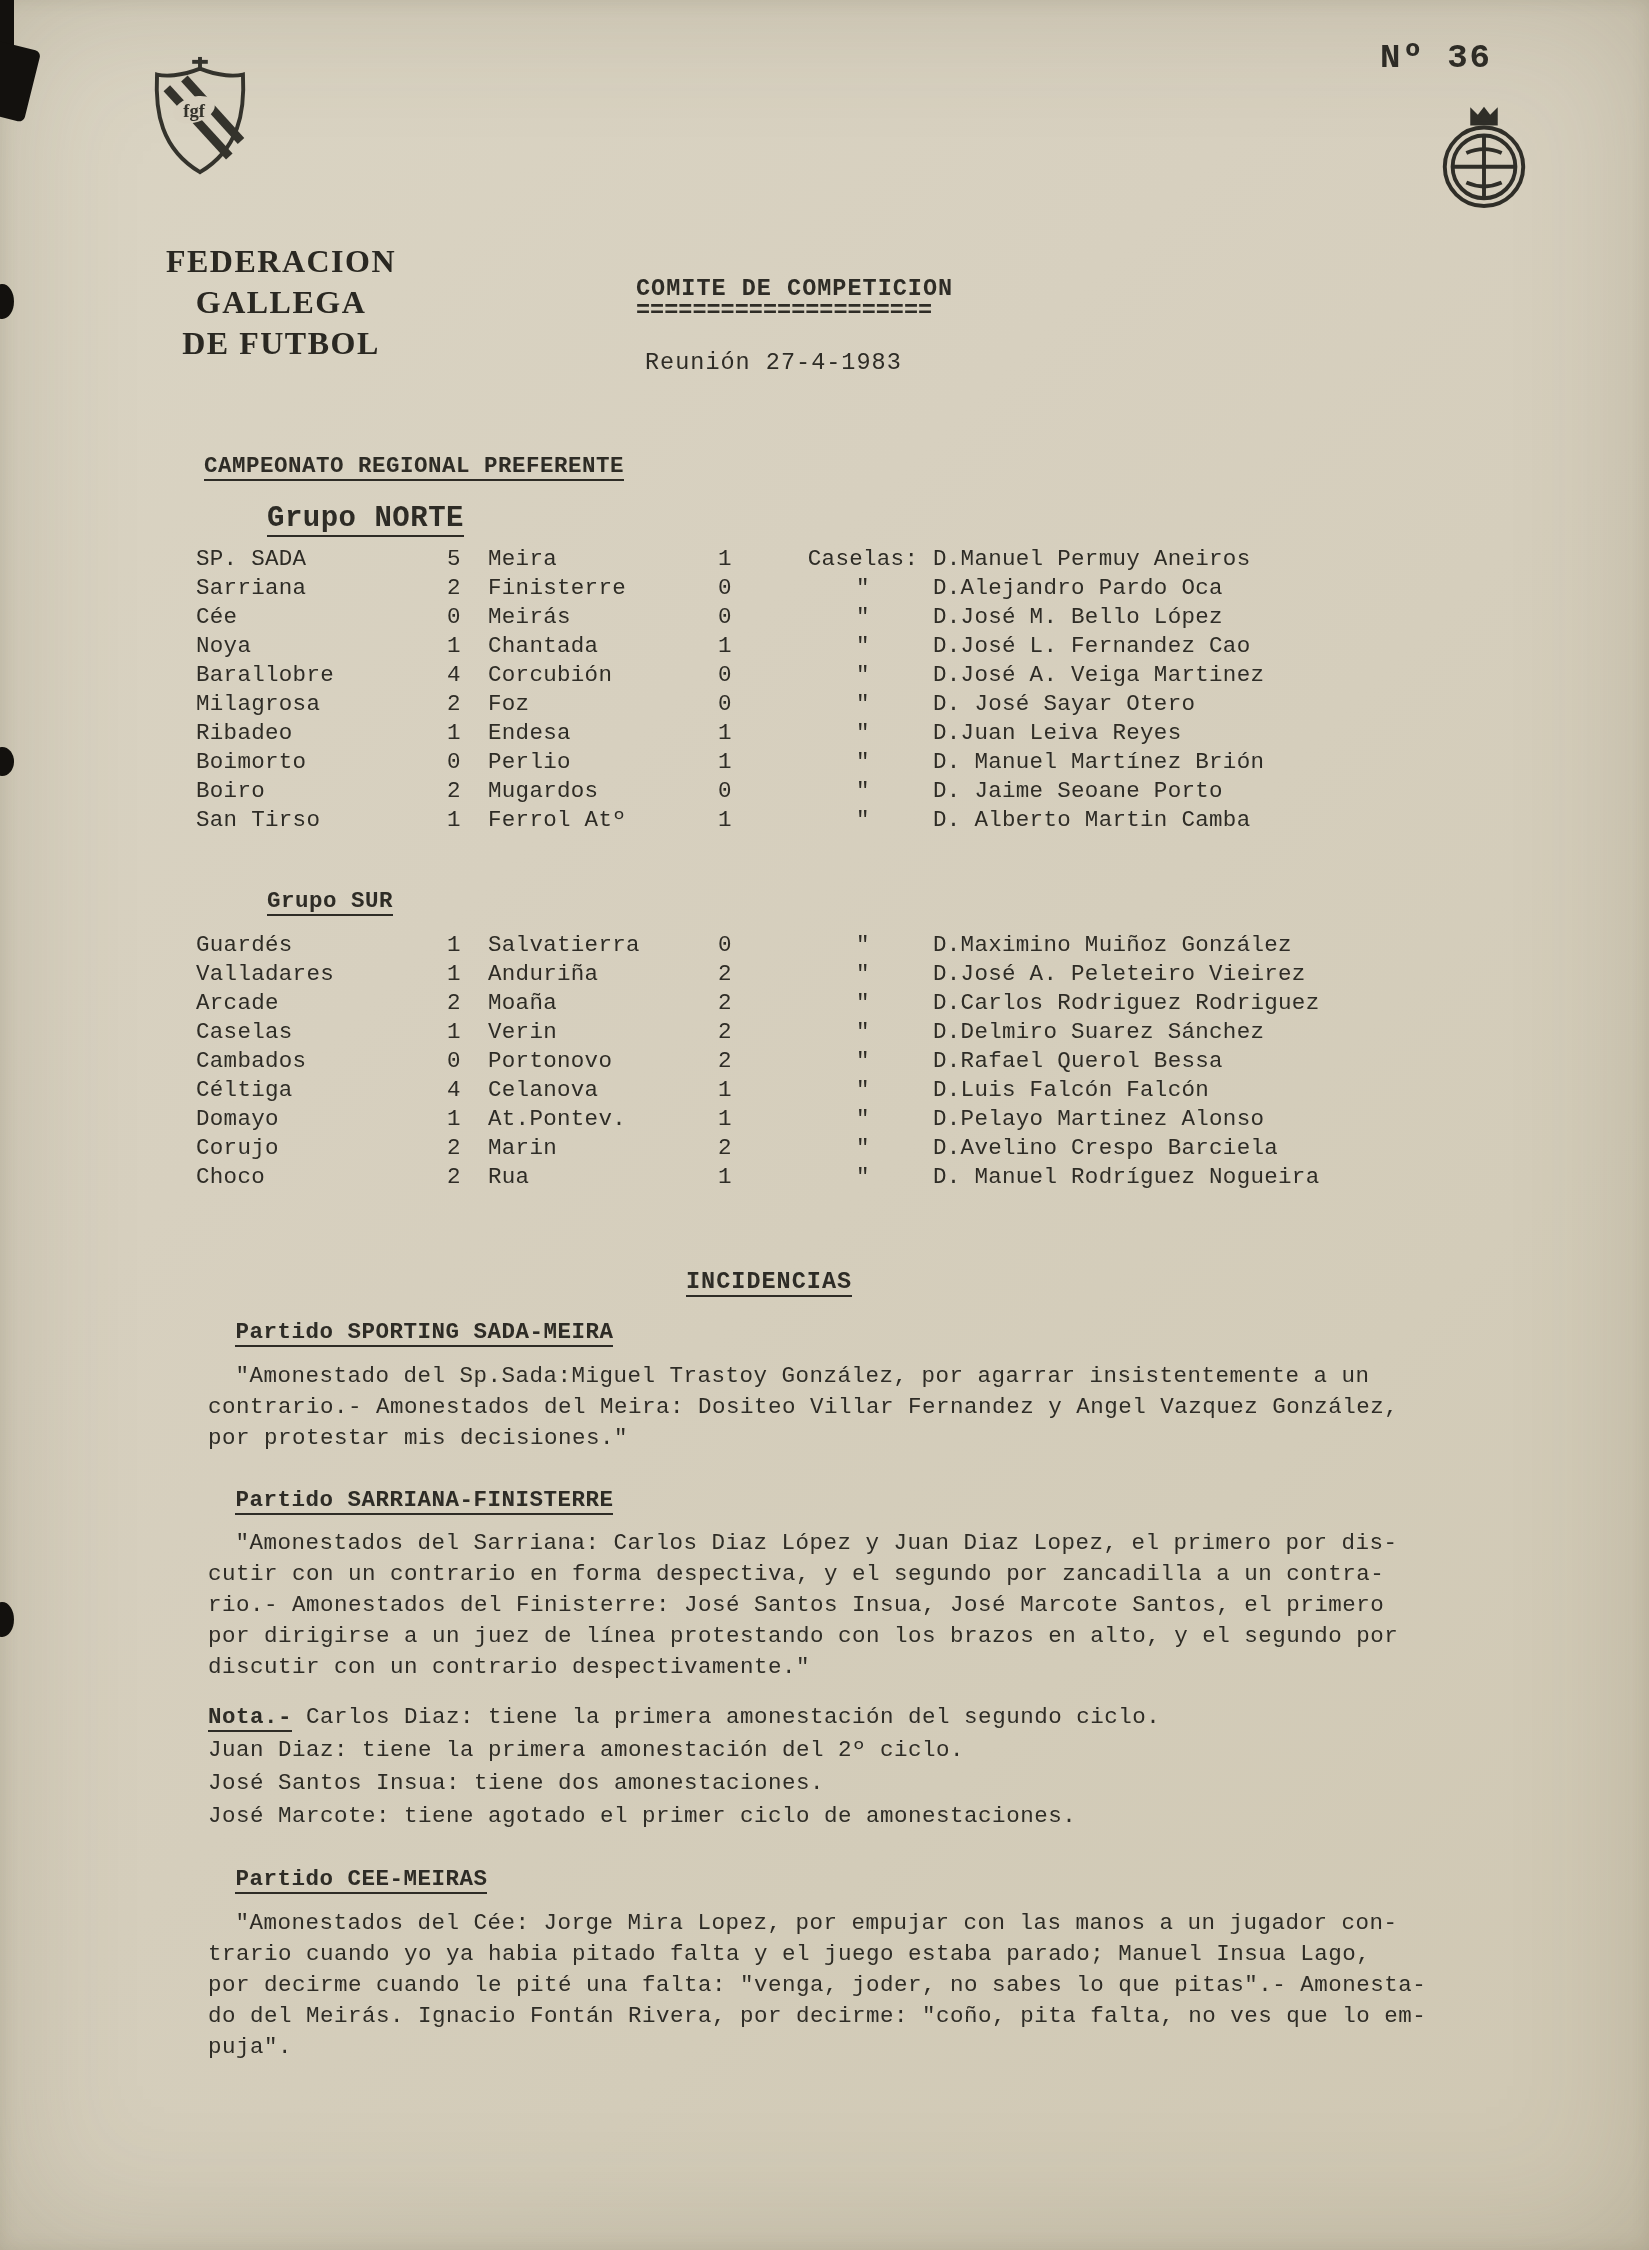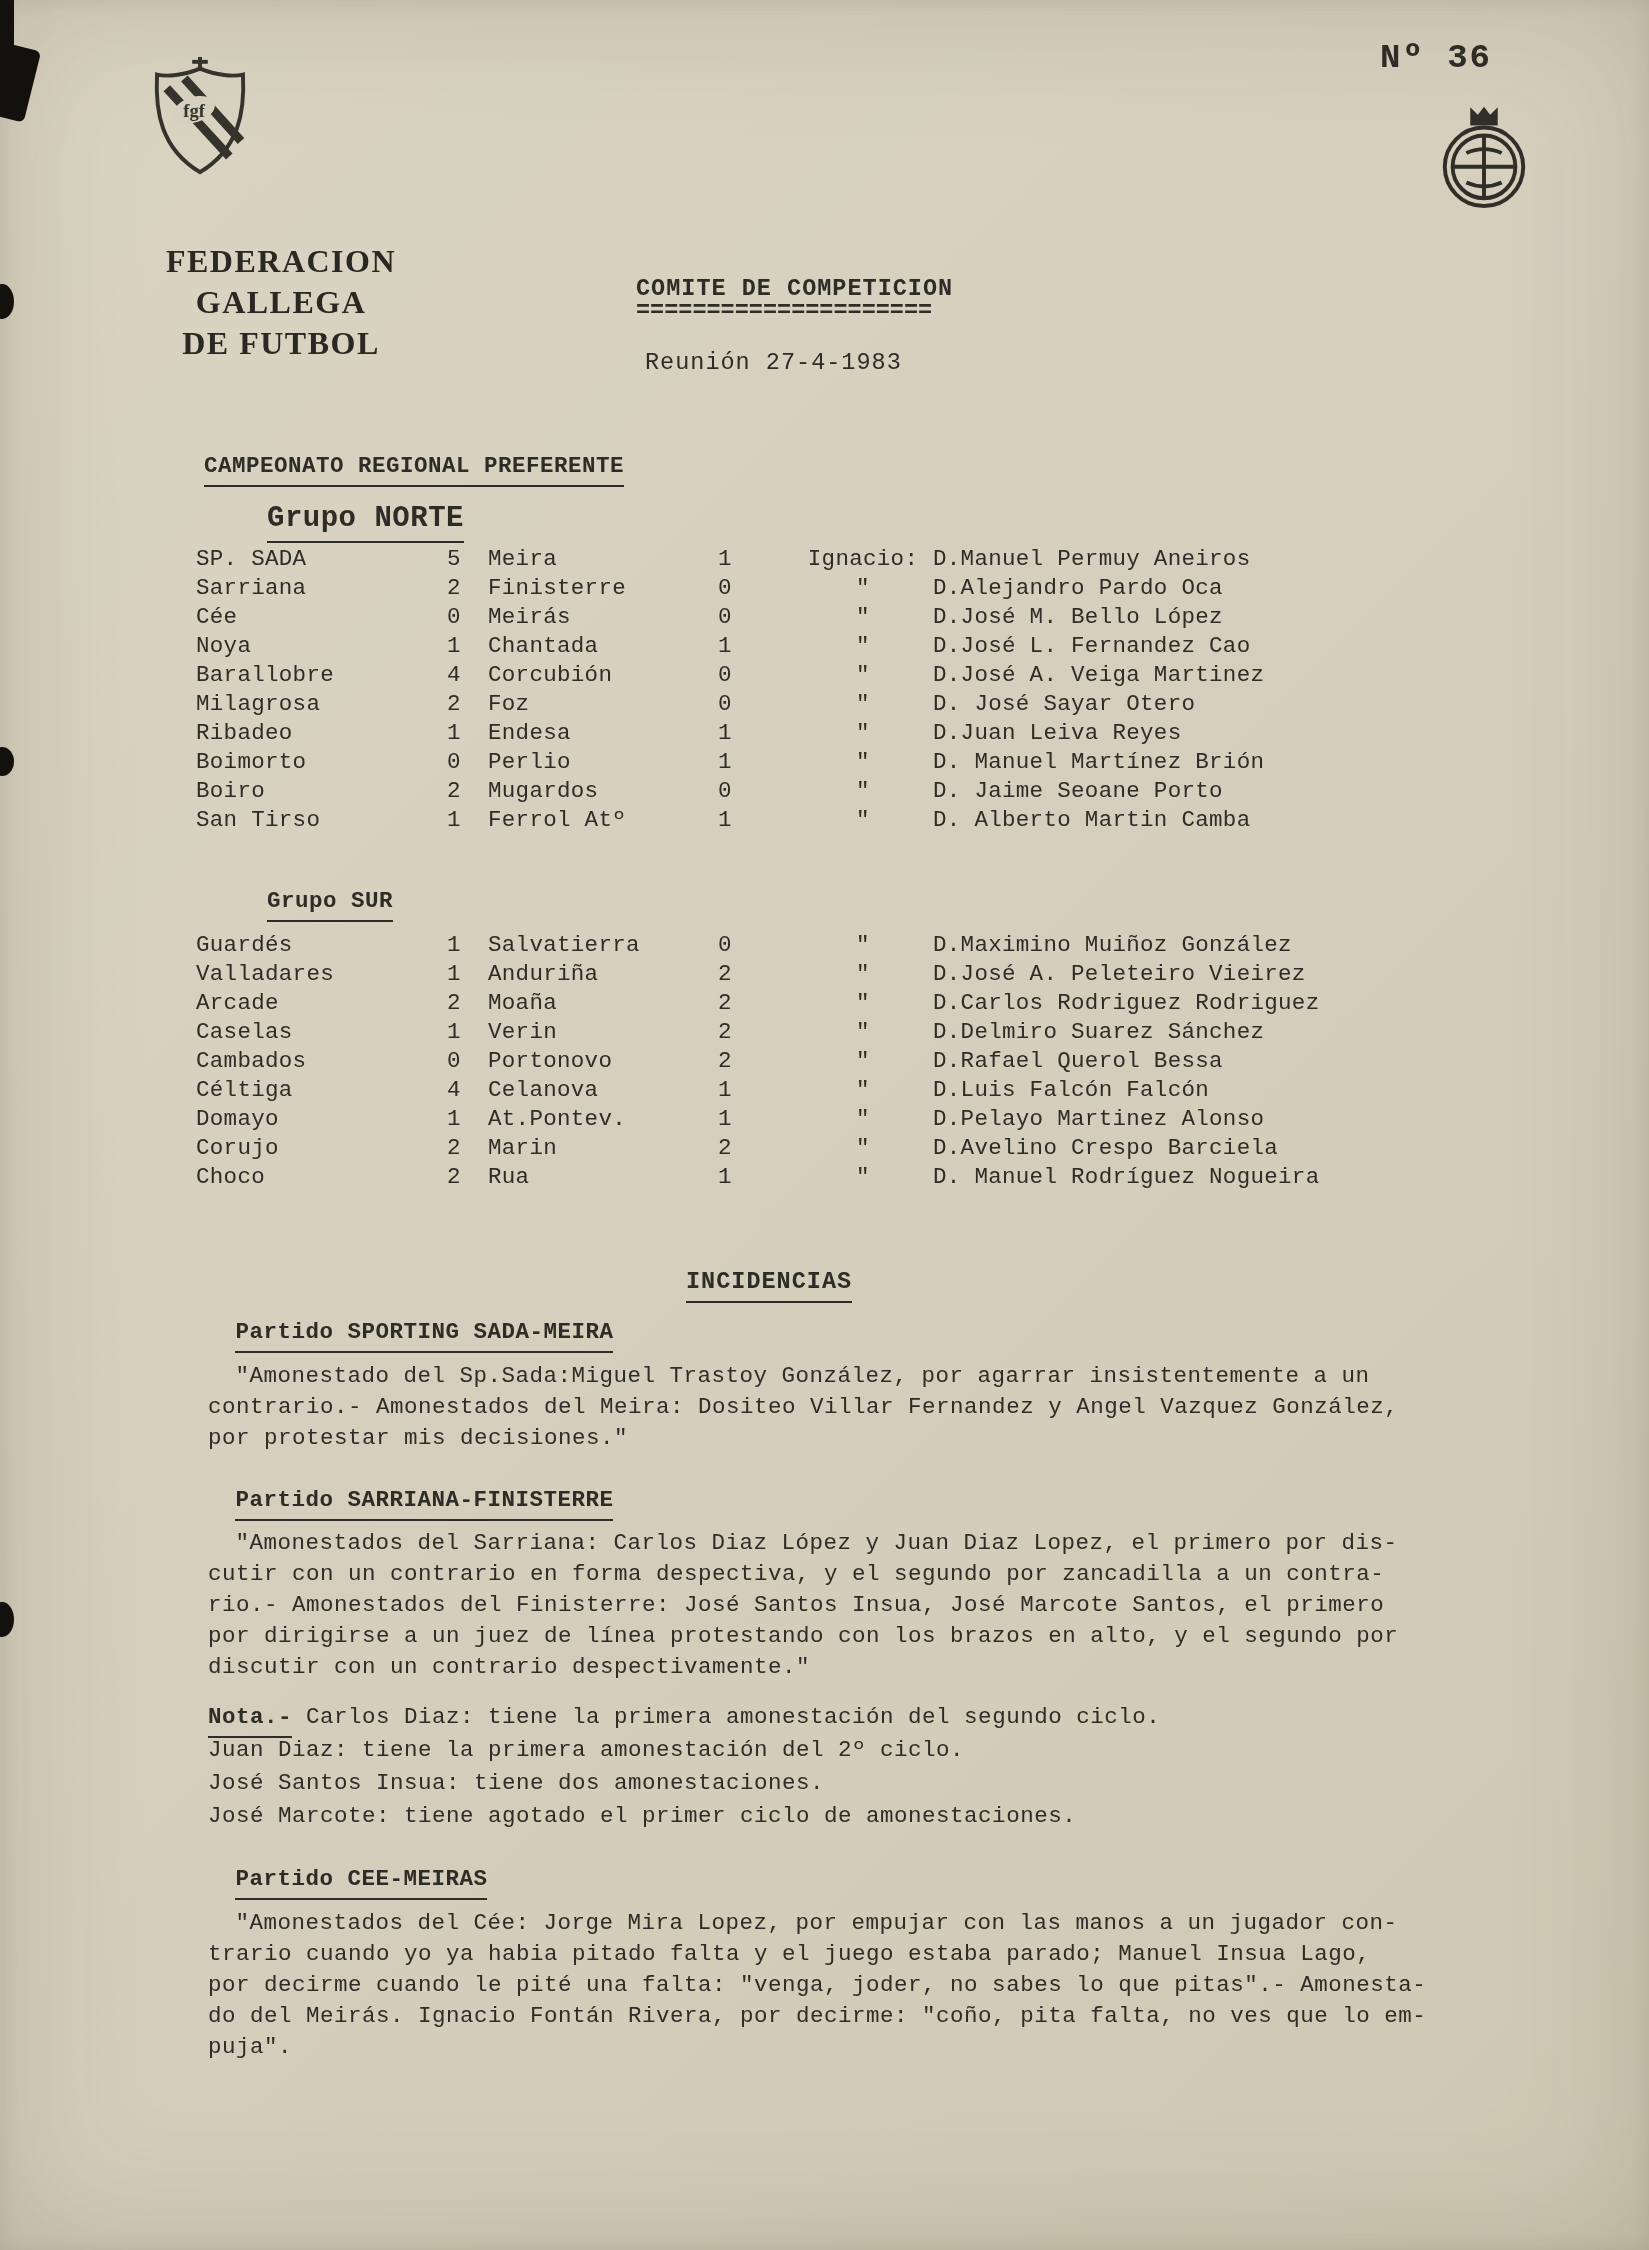--- a/index.html
+++ b/index.html
@@ -31,21 +31,21 @@
        font-family:"Liberation Serif","DejaVu Serif",serif;font-weight:700;
        font-size:32px;letter-spacing:1.5px;color:#2a2822;line-height:41px;}
   .committee{position:absolute;left:636px;top:259px;font-size:23.5px;font-weight:700;letter-spacing:1px;line-height:25.5px;margin-top:17px;}
   .committee .equals{font-weight:700;letter-spacing:0;line-height:17.6px;}
   .meeting{position:absolute;left:645px;top:349px;font-size:23.5px;letter-spacing:1px;}
 
   
   .results-title{position:absolute;left:204px;top:453px;font-size:22.5px;font-weight:700;letter-spacing:0.5px;}
   .group-label-north{position:absolute;left:267px;top:502px;font-size:29px;font-weight:700;letter-spacing:0.5px;}
   .group-label-sur{position:absolute;left:267px;top:888px;font-size:22.5px;font-weight:700;letter-spacing:0.5px;}
-  .u{border-bottom:2px solid currentColor;padding-bottom:6px;}
+  .u{border-bottom:2px solid currentColor;padding-bottom:0;}
 
   .match-table{position:absolute;left:196px;width:1339px;font-size:22.5px;letter-spacing:0.3px;}
   .table-north{top:545px;}
   .table-sur{top:931px;}
   .match-row{display:grid;grid-template-columns:251px 41px 230px 75px 140px auto;height:29px;line-height:29px;white-space:nowrap;}
   .cell{overflow:visible;}
   .cell.ref-label{text-align:center;}
 
   
   .incidents-title{position:absolute;left:686px;top:1268px;font-size:23.5px;font-weight:700;letter-spacing:1px;}
@@ -115,21 +115,21 @@
 
   <div class="group-label-north">
     <span class="u">Grupo NORTE</span>
   </div>
   <div class="match-table table-north">
       <div class="match-row">
         <div class="cell home">SP. SADA</div>
         <div class="cell home-score">5</div>
         <div class="cell away">Meira</div>
         <div class="cell away-score">1</div>
-        <div class="cell ref-label">Ignacio:</div>
+        <div class="cell ref-label">Caselas:</div>
         <div class="cell referee">D.Manuel Permuy Aneiros</div>
       </div>
       <div class="match-row">
         <div class="cell home">Sarriana</div>
         <div class="cell home-score">2</div>
         <div class="cell away">Finisterre</div>
         <div class="cell away-score">0</div>
         <div class="cell ref-label">"</div>
         <div class="cell referee">D.Alejandro Pardo Oca</div>
       </div>

